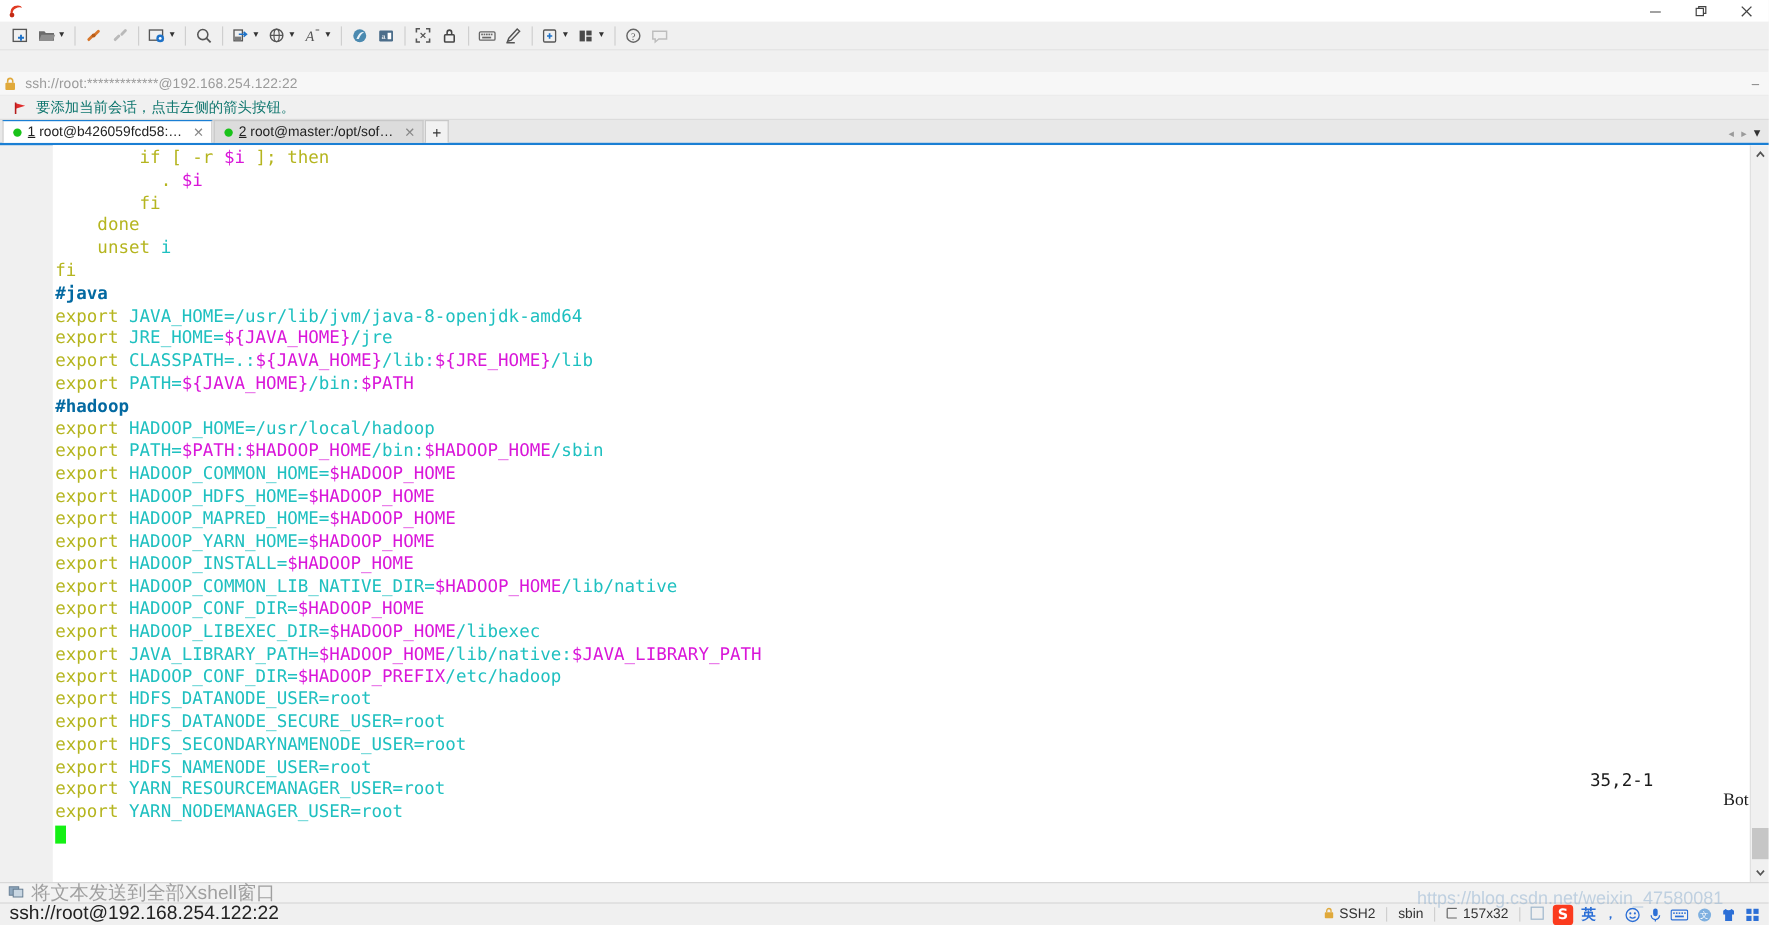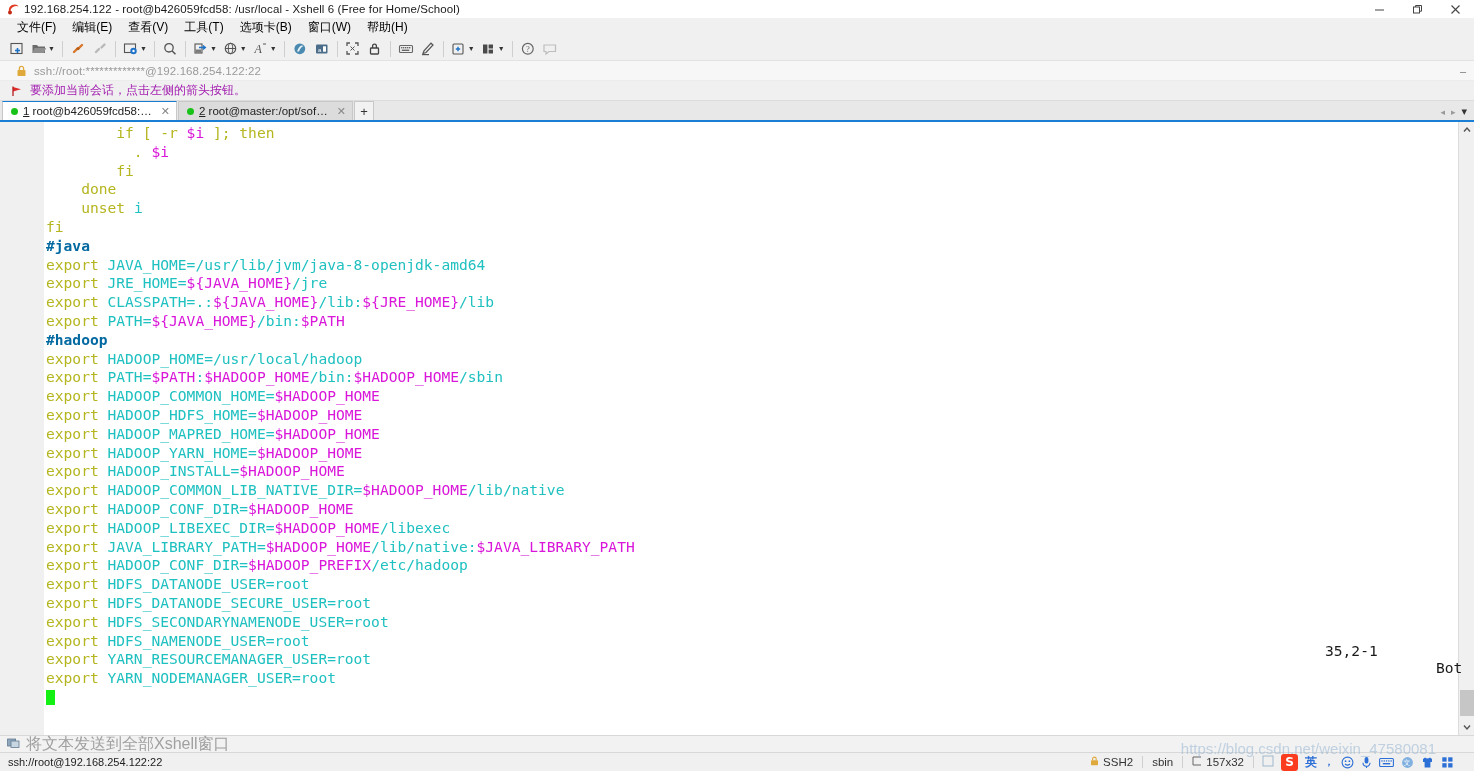--- a/index.html
+++ b/index.html
@@ -37,34 +37,34 @@
     border-bottom: 1px solid #e3e3e3;
   }
   .tb { display: flex; align-items: center; height: 22px; padding: 0 3px; }
   .tb svg { display:block; }
   .caret { margin-left: 1px; font-size: 7px; color: #333; line-height: 1; }
   .tbsep { width: 1px; height: 16px; background: #cfcfcf; margin: 0 4px; }
 
   
   .addrbar {
     height: 20px; min-height:20px; background: #f7f7f7;
-    display: flex; align-items: center; padding-left: 16px;
-    border-bottom: 1px solid #ececec; position: relative;
+    display: flex; align-items: center; padding-left: 3px;
+    border-bottom: 1px solid #ececec; position: relative; margin-top: 18px;
   }
   .addrbar .lock { margin-right: 7px; display:flex; }
   .addr-text { font-size: 11.5px; color: #9a9a9a; letter-spacing: 0.1px; }
   .addr-collapse { margin-left:auto; margin-right:8px; color:#777; font-size:11px; }
 
   .hintbar {
     height: 20px; min-height:20px; background: #f0f0f0;
     display: flex; align-items: center; padding-left: 11px;
     border-bottom: 1px solid #dcdcdc;
   }
   .hint-flag { margin-right: 7px; display:flex; }
-  .hint-text { font-size: 12px; color: #a21caf; }
+  .hint-text { font-size: 12px; color: #0f766e; }
 
   
   .tabbar {
     height: 21px; min-height:21px; background: #e8e8e8;
     display: flex; align-items: flex-end; padding-left: 2px;
     border-bottom: 2px solid #1a7fd4; position: relative;
   }
   .tab {
     height: 19px; display: flex; align-items: center; gap: 5px;
     padding: 0 6px 0 8px; font-size: 11.5px; color: #222;
@@ -97,21 +97,21 @@
   .c-var  { color: #1fc0c0; }   
   .c-dollar { color: #d916d9; } 
   .c-cmt  { color: #0369a1; font-weight: bold; }
   .cursor { display:inline-block; width: 9px; height: 15px; background: #14f014; vertical-align: -3px; }
   .statusline {
     position: absolute; left: 0; right: 0; bottom: 42px;
     font-family: "DejaVu Sans Mono", "Liberation Mono", monospace;
     font-size: 14.6px; color: #1a1a1a; white-space: pre;
   }
   .sl-pos { position: absolute; left: 1281px; }
-  .sl-bot { position: absolute; left: 1392px; }
+  .sl-bot { position: absolute; left: 1392px; font-family: Liberation Serif, serif; }
 
   
   .scrollbar { width: 16px; background: #f0f0f0; border-left: 1px solid #dcdcdc;
                display: flex; flex-direction: column; align-items: center; }
   .sb-arrow { height: 16px; width:16px; display:flex; align-items:center; justify-content:center; color:#555; font-size:8px;}
   .sb-track { flex: 1; width: 16px; position: relative; }
   .sb-thumb { position:absolute; left:1px; right:1px; bottom: 3px; height: 26px; background: #c6c6c6; }
 
   
   .sendbar {
@@ -119,22 +119,22 @@
     padding-left: 7px; gap: 6px; border-top: 1px solid #d8d8d8;
   }
   .sendbar .txt { font-size: 16px; color: #a0a0a0; }
 
   
   .statusbar {
     height: 19px; min-height:19px; background: #f0f0f0; display: flex; align-items: center;
     border-top: 1px solid #d8d8d8; padding-left: 8px; font-size: 11.5px; color: #333;
     position: relative;
   }
-  .sb-left { font-size: 11px; color: #222; }
-  .sb-right { margin-left: auto; display: flex; align-items: center; gap: 0; padding-right: 20px; }
+  .sb-left { font-size: 16px; color: #222; }
+  .sb-right { margin-left: auto; display: flex; align-items: center; gap: 0; padding-right: 7px; }
   .sb-cell { display: flex; align-items: center; gap: 4px; padding: 0 9px; color: #333; white-space:nowrap;}
   .sb-div { width:1px; height: 12px; background: #cfcfcf; }
   .tray { display: flex; align-items: center; gap: 7px; padding-left: 8px; }
   .tray .ime-s { width: 17px; height: 17px; border-radius: 3px; background: #fb3b1e; color: #fff;
                  display:flex; align-items:center; justify-content:center; font-size: 12px; font-weight: bold;
                  font-family: "DejaVu Sans", sans-serif; }
   .tray .t { color: #2c6fd6; font-size: 12px; font-weight: bold; }
   .tray .ti { color: #2c6fd6; display:flex; }
 
   .watermark {
@@ -148,21 +148,20 @@
 
 <div class="app">
 
   <div class="titlebar">
     <span class="title-logo">
       <svg width="13" height="13" viewBox="0 0 13 13">
           <path d="M2 9 Q1 4 5 2 Q10 0.5 11.5 3.5 Q9 2.5 6 4 Q3 5.5 3.5 9.5 Z" fill="#e03a22"></path>
           <circle cx="3" cy="9.6" r="2" fill="#c32a14"></circle>
         </svg>
     </span>
-    <span class="title-text">192.168.254.122 - root@b426059fcd58: /usr/local - Xshell 6 (Free for Home/School)</span>
     <div class="win-controls">
       <div class="win-btn">
         <svg width="11" height="11" viewBox="0 0 11 11">
             <line x1="1" y1="6" x2="10" y2="6" stroke="#444" stroke-width="1"></line>
           </svg>
       </div>
       <div class="win-btn">
         <svg width="11" height="11" viewBox="0 0 11 11">
             <rect x="1.5" y="3" width="6" height="6" fill="none" stroke="#444" stroke-width="1"></rect>
             <path d="M3.6 3 V1.5 H9.5 V7.2 H8" fill="none" stroke="#444" stroke-width="1"></path>
@@ -170,29 +169,20 @@
       </div>
       <div class="win-btn close">
         <svg width="11" height="11" viewBox="0 0 11 11">
             <line x1="1.5" y1="1.5" x2="9.5" y2="9.5" stroke="#444" stroke-width="1.1"></line>
             <line x1="9.5" y1="1.5" x2="1.5" y2="9.5" stroke="#444" stroke-width="1.1"></line>
           </svg>
       </div>
     </div>
   </div>
 
-  <div class="menubar">
-    <div class="menu-item">文件(F)</div>
-    <div class="menu-item">编辑(E)</div>
-    <div class="menu-item">查看(V)</div>
-    <div class="menu-item">工具(T)</div>
-    <div class="menu-item">选项卡(B)</div>
-    <div class="menu-item">窗口(W)</div>
-    <div class="menu-item">帮助(H)</div>
-  </div>
 
   <div class="toolbar">
     <div class="tb">
       <svg width="16" height="16" viewBox="0 0 16 16">
           <rect x="2" y="2.5" width="11" height="10" fill="none" stroke="#555" stroke-width="1.1"></rect>
           <line x1="6" y1="9.5" x2="11" y2="9.5" stroke="#1e72c8" stroke-width="1.6"></line>
           <line x1="8.5" y1="7" x2="8.5" y2="12" stroke="#1e72c8" stroke-width="1.6"></line>
         </svg>
     </div>
     <div class="tb">

